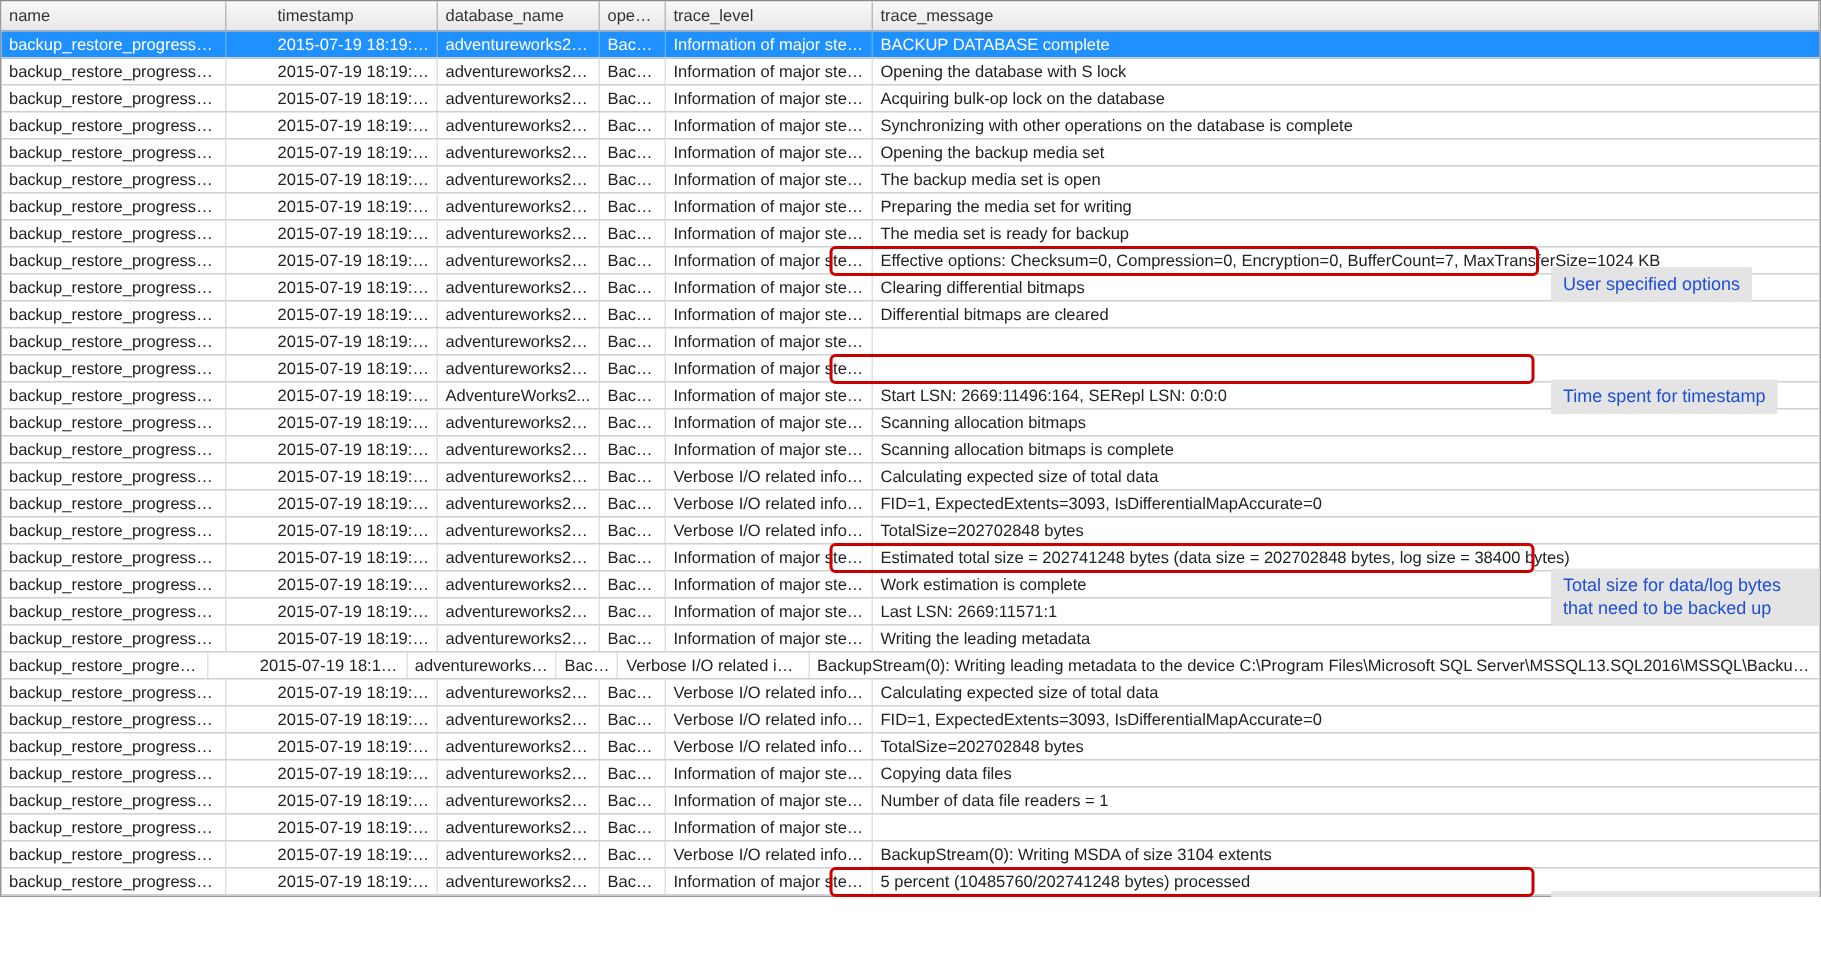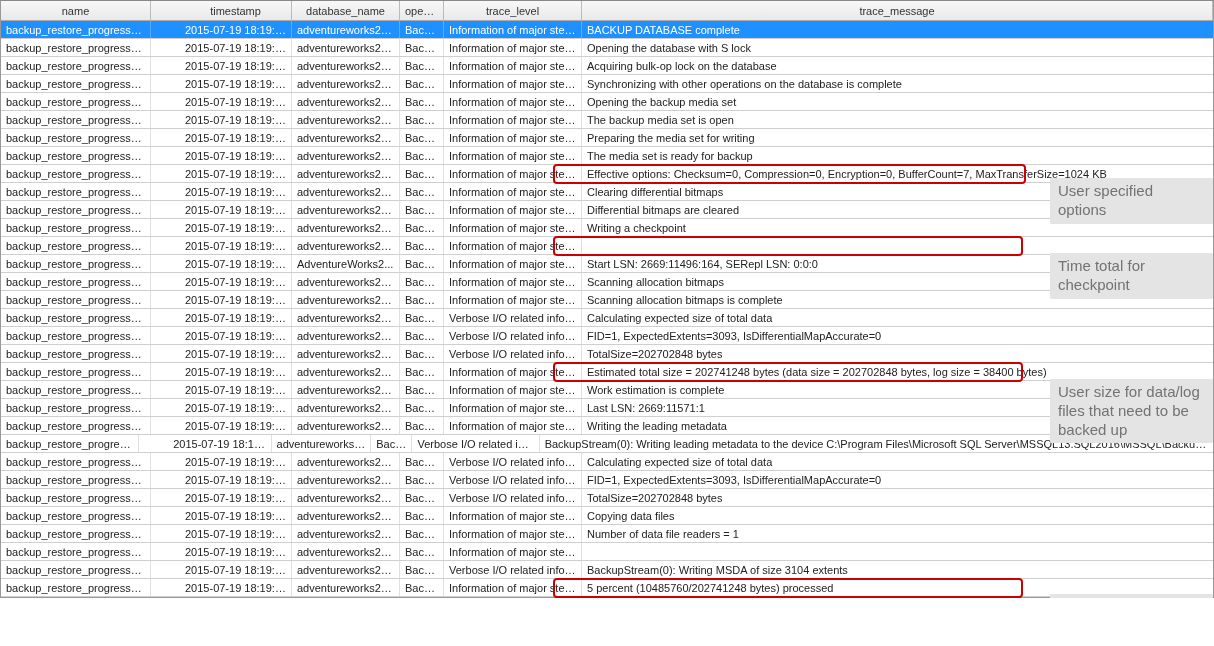--- a/index.html
+++ b/index.html
@@ -27,21 +27,20 @@
   }
   .header {
     background: linear-gradient(#f8f8f8, #e9e9e9);
     border-bottom: 1px solid #aaa;
     height: 20px;
     line-height: 20px;
     color: #333;
   }
   .header .cell {
     border-right: 1px solid #bbb;
-    text-align: center;
   }
   .cell {
     box-sizing: border-box;
     padding: 0 5px;
     white-space: nowrap;
     overflow: hidden;
     text-overflow: ellipsis;
     border-right: 1px solid #e0e0e0;
   }
   .c-name   { width: 150px; }
@@ -63,28 +62,27 @@
     border: 2px solid #cc0000;
     border-radius: 4px;
     pointer-events: none;
     box-sizing: border-box;
   }
 
   
   .annotation {
     position: absolute;
     background: #e4e4e4;
-    color: #737373;
-    font-size: 15px;
+    color: #1d4ed8;
+    font-size: 12px;
     padding: 4px 8px;
     max-width: 170px;
     line-height: 1.25em;
     pointer-events: none;
     border-radius: 1px;
-    margin-left: 16px;
   }
 </style>
 </head>
 <body>
 
 <div class="grid" id="grid">
   <div class="row header">
     <div class="cell c-name">name</div>
     <div class="cell c-ts">timestamp</div>
     <div class="cell c-db">database_name</div>
@@ -181,21 +179,20 @@
       <div class="cell c-op">Backup</div>
       <div class="cell c-tl">Information of major steps in ...</div>
       <div class="cell c-msg">Differential bitmaps are cleared</div>
     </div>
     <div class="row">
       <div class="cell c-name">backup_restore_progress_trace</div>
       <div class="cell c-ts">2015-07-19 18:19:56....</div>
       <div class="cell c-db">adventureworks2012</div>
       <div class="cell c-op">Backup</div>
       <div class="cell c-tl">Information of major steps in ...</div>
-      <div class="cell c-msg">Writing a checkpoint</div>
     </div>
     <div class="row">
       <div class="cell c-name">backup_restore_progress_trace</div>
       <div class="cell c-ts">2015-07-19 18:19:56....</div>
       <div class="cell c-db">adventureworks2012</div>
       <div class="cell c-op">Backup</div>
       <div class="cell c-tl">Information of major steps in ...</div>
     </div>
     <div class="callout-box" style="top: 235px; left: 552px; height: 20px; width: 470px;"></div>
     <div class="row">
@@ -345,16 +342,16 @@
     <div class="row">
       <div class="cell c-name">backup_restore_progress_trace</div>
       <div class="cell c-ts">2015-07-19 18:19:56....</div>
       <div class="cell c-db">adventureworks2012</div>
       <div class="cell c-op">Backup</div>
       <div class="cell c-tl">Information of major steps in ...</div>
       <div class="cell c-msg">5 percent (10485760/202741248 bytes) processed</div>
     </div>
     <div class="callout-box" style="top: 577px; left: 552px; height: 20px; width: 470px;"></div>
     <div class="annotation" style="top: 177px; left: 1033px;">User specified options</div>
-    <div class="annotation" style="top: 252px; left: 1033px;">Time total for checkpoint</div>
-    <div class="annotation" style="top: 378px; left: 1033px;">User size for data/log files that need to be backed up</div>
+    <div class="annotation" style="top: 252px; left: 1033px;">Time spent for timestamp</div>
+    <div class="annotation" style="top: 378px; left: 1033px;">Total size for data/log bytes that need to be backed up</div>
     <div class="annotation" style="top: 593px; left: 1033px;">Progress of write operation in 5% increments</div>
   </div>
 
 </body></html>

